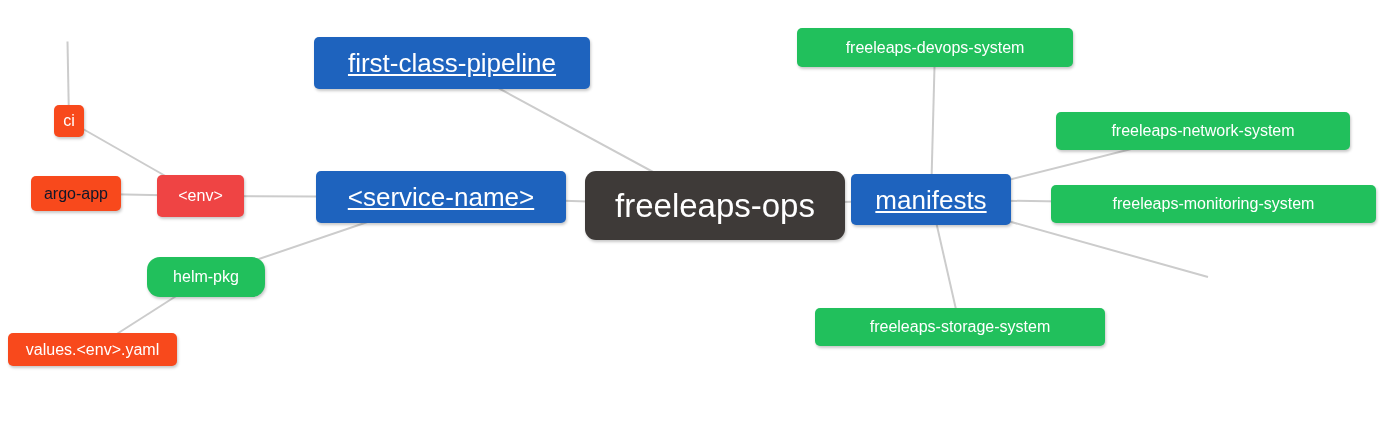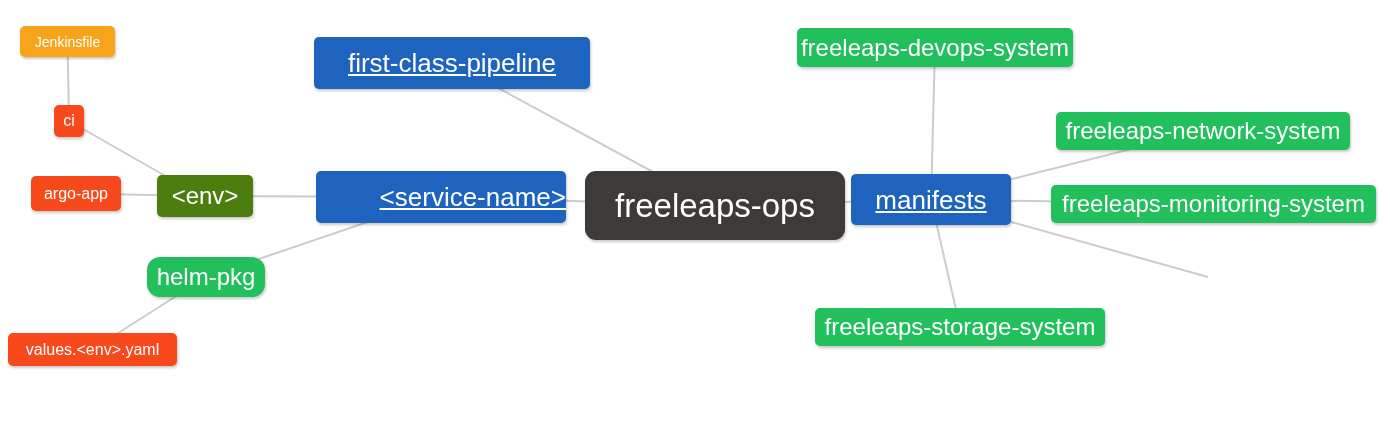--- a/index.html
+++ b/index.html
@@ -33,21 +33,21 @@
     white-space: nowrap;
     z-index: 1;
     box-shadow: 1px 2px 3px rgba(0,0,0,0.22);
     cursor: pointer;
     box-sizing: border-box;
     line-height: 1;
   }
   .node .node-label { pointer-events: none; }
   .size-xs { font-size: 14px; }
   .size-sm { font-size: 16px; }
-  .size-md { font-size: 24px; }
+  .size-md { font-size: 16px; }
   .size-lg { font-size: 26px; text-decoration: underline; }
   .size-xl { font-size: 33px; }
 </style>
 </head>
 <body>
 
 <div id="canvas" style="background: rgb(255, 255, 255);">
   <svg id="edge-layer" width="1390" height="421" viewBox="0 0 1390 421">
       <line x1="67.5" y1="41.5" x2="69" y2="121" stroke="#cccccc" stroke-width="2"></line>
       <line x1="69" y1="121" x2="200.5" y2="196" stroke="#cccccc" stroke-width="2"></line>
@@ -57,42 +57,39 @@
       <line x1="92.5" y1="349.5" x2="206" y2="277" stroke="#cccccc" stroke-width="2"></line>
       <line x1="452" y1="63" x2="715" y2="205.5" stroke="#cccccc" stroke-width="2"></line>
       <line x1="441" y1="197" x2="715" y2="205.5" stroke="#cccccc" stroke-width="2"></line>
       <line x1="715" y1="205.5" x2="931" y2="199.5" stroke="#cccccc" stroke-width="2"></line>
       <line x1="931" y1="199.5" x2="935" y2="47.5" stroke="#cccccc" stroke-width="2"></line>
       <line x1="931" y1="199.5" x2="1203" y2="131" stroke="#cccccc" stroke-width="2"></line>
       <line x1="931" y1="199.5" x2="1213.5" y2="204" stroke="#cccccc" stroke-width="2"></line>
       <line x1="931" y1="199.5" x2="1208" y2="277" stroke="#cccccc" stroke-width="2"></line>
       <line x1="931" y1="199.5" x2="960" y2="327" stroke="#cccccc" stroke-width="2"></line>
     </svg>
-<div class="node size-xs" style="left: 20px; top: 26px; width: 95px; height: 31px; background: rgb(248, 164, 27); color: rgb(255, 255, 255);">
-      <span class="node-label">Jenkinsfile</span>
-    </div>
     <div class="node size-sm" style="left: 54px; top: 105px; width: 30px; height: 32px; background: rgb(248, 73, 28); color: rgb(255, 255, 255);">
       <span class="node-label">ci</span>
     </div>
-    <div class="node size-sm" style="left: 31px; top: 176px; width: 90px; height: 35px; background: rgb(248, 73, 28); color: #ffffff;">
+    <div class="node size-sm" style="left: 31px; top: 176px; width: 90px; height: 35px; background: rgb(248, 73, 28); color: #0f172a;">
       <span class="node-label">argo-app</span>
     </div>
-    <div class="node size-md" style="left: 157px; top: 175px; width: 96px; height: 42px; background: #4d7c0f; color: rgb(255, 255, 255);">
+    <div class="node size-md" style="left: 157px; top: 175px; width: 87px; height: 42px; background: #ef4444; color: rgb(255, 255, 255);">
       <span class="node-label">&lt;env&gt;</span>
     </div>
     <div class="node size-md" style="left: 147px; top: 257px; width: 118px; height: 40px; background: rgb(33, 192, 92); color: rgb(255, 255, 255); border-radius: 13px;">
       <span class="node-label">helm-pkg</span>
     </div>
     <div class="node size-sm" style="left: 8px; top: 333px; width: 169px; height: 33px; background: rgb(248, 73, 28); color: #ffffff;">
       <span class="node-label">values.&lt;env&gt;.yaml</span>
     </div>
     <div class="node size-lg" style="left: 314px; top: 37px; width: 276px; height: 52px; background: rgb(30, 99, 190); color: rgb(255, 255, 255);">
       <span class="node-label">first-class-pipeline</span>
     </div>
-    <div class="node size-lg" style="left: 316px; top: 171px; width: 250px; height: 52px; background: rgb(30, 99, 190); color: rgb(255, 255, 255); justify-content: flex-end;">
+    <div class="node size-lg" style="left: 316px; top: 171px; width: 250px; height: 52px; background: rgb(30, 99, 190); color: rgb(255, 255, 255);">
       <span class="node-label">&lt;service-name&gt;</span>
     </div>
     <div class="node size-xl" style="left: 585px; top: 171px; width: 260px; height: 69px; background: rgb(62, 58, 56); color: rgb(255, 255, 255); border-radius: 11px;">
       <span class="node-label">freeleaps-ops</span>
     </div>
     <div class="node size-lg" style="left: 851px; top: 174px; width: 160px; height: 51px; background: rgb(30, 99, 190); color: rgb(255, 255, 255);">
       <span class="node-label">manifests</span>
     </div>
     <div class="node size-md" style="left: 797px; top: 28px; width: 276px; height: 39px; background: rgb(33, 192, 92); color: rgb(255, 255, 255);">
       <span class="node-label">freeleaps-devops-system</span>

